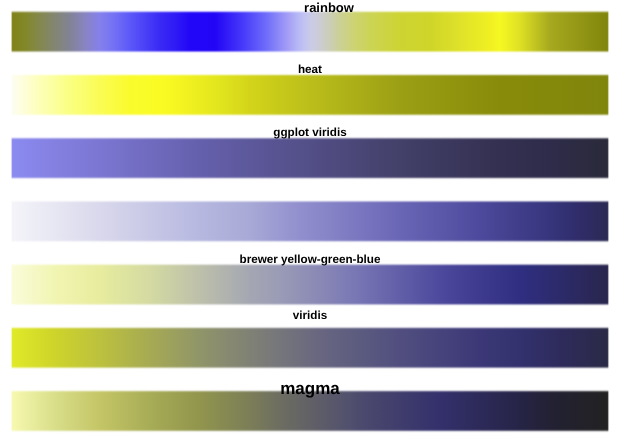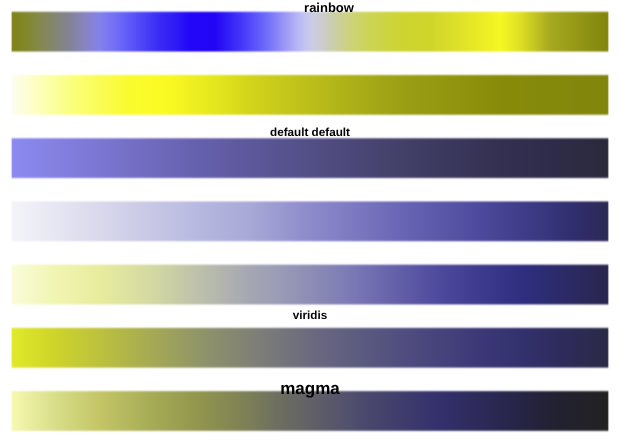--- a/index.html
+++ b/index.html
@@ -12,21 +12,23 @@
           line-height:1;white-space:nowrap;}
   .bar{position:absolute;left:0;width:620px;}
 </style>
 </head>
 <body>
 
 <div id="stage">
     <div class="bar" style="top: 8px; height: 46px; background-image: linear-gradient(rgb(255, 255, 255) 1.79px, rgba(255, 255, 255, 0.96) 2.29px, rgba(255, 255, 255, 0.88) 2.79px, rgba(255, 255, 255, 0.72) 3.29px, rgba(255, 255, 255, 0.5) 3.79px, rgba(255, 255, 255, 0.28) 4.29px, rgba(255, 255, 255, 0.12) 4.79px, rgba(255, 255, 255, 0.04) 5.29px, rgba(255, 255, 255, 0) 5.79px, rgba(255, 255, 255, 0) 41.54px, rgba(255, 255, 255, 0.04) 42.04px, rgba(255, 255, 255, 0.12) 42.54px, rgba(255, 255, 255, 0.28) 43.04px, rgba(255, 255, 255, 0.5) 43.54px, rgba(255, 255, 255, 0.72) 44.04px, rgba(255, 255, 255, 0.88) 44.54px, rgba(255, 255, 255, 0.96) 45.04px, rgb(255, 255, 255) 45.54px), linear-gradient(to right, rgb(255, 255, 255) 9.64px, rgb(255, 255, 255) 10.04px, rgba(255, 255, 255, 0.996) 10.44px, rgba(255, 255, 255, 0.957) 10.84px, rgba(255, 255, 255, 0.804) 11.24px, rgba(255, 255, 255, 0.5) 11.64px, rgba(255, 255, 255, 0.196) 12.04px, rgba(255, 255, 255, 0.043) 12.44px, rgba(255, 255, 255, 0.004) 12.84px, rgba(255, 255, 255, 0) 13.24px, rgba(255, 255, 255, 0) 13.64px, rgba(255, 255, 255, 0) 606.32px, rgba(255, 255, 255, 0) 606.72px, rgba(255, 255, 255, 0.004) 607.12px, rgba(255, 255, 255, 0.043) 607.52px, rgba(255, 255, 255, 0.196) 607.92px, rgba(255, 255, 255, 0.5) 608.32px, rgba(255, 255, 255, 0.804) 608.72px, rgba(255, 255, 255, 0.957) 609.12px, rgba(255, 255, 255, 0.996) 609.52px, rgb(255, 255, 255) 609.92px, rgb(255, 255, 255) 610.32px), linear-gradient(to right, rgb(128, 130, 23) 11.64px, rgb(130, 135, 40) 24.648px, rgb(131, 136, 77) 39.684px, rgb(130, 131, 150) 70.115px, rgb(136, 132, 193) 84.733px, rgb(132, 128, 236) 99.949px, rgb(115, 112, 244) 114.746px, rgb(92, 88, 248) 129.783px, rgb(58, 42, 245) 159.617px, rgb(47, 27, 245) 174.832px, rgb(34, 6, 248) 190.047px, rgb(34, 5, 245) 215.108px, rgb(67, 52, 249) 240.168px, rgb(108, 106, 250) 265.229px, rgb(168, 162, 245) 289.693px, rgb(182, 184, 246) 297.987px, rgb(195, 196, 240) 304.968px, rgb(203, 204, 228) 312.009px, rgb(204, 204, 211) 320.124px, rgb(203, 208, 150) 339.814px, rgb(205, 211, 112) 355.029px, rgb(204, 212, 85) 370.245px, rgb(205, 212, 50) 400.079px, rgb(207, 213, 41) 429.913px, rgb(223, 226, 41) 460.343px, rgb(240, 240, 34) 490.177px, rgb(246, 248, 34) 500.321px, rgb(222, 224, 36) 520.011px, rgb(166, 168, 30) 550.442px, rgb(128, 133, 12) 608.32px);"></div>
     <div class="ptitle" style="top: 0.99px; font-size: 13px; margin-left: 19px;">rainbow</div>
     <div class="bar" style="top: 72px; height: 46px; background-image: linear-gradient(rgb(255, 255, 255) 1.01px, rgba(255, 255, 255, 0.96) 1.51px, rgba(255, 255, 255, 0.88) 2.01px, rgba(255, 255, 255, 0.72) 2.51px, rgba(255, 255, 255, 0.5) 3.01px, rgba(255, 255, 255, 0.28) 3.51px, rgba(255, 255, 255, 0.12) 4.01px, rgba(255, 255, 255, 0.04) 4.51px, rgba(255, 255, 255, 0) 5.01px, rgba(255, 255, 255, 0) 40.76px, rgba(255, 255, 255, 0.04) 41.26px, rgba(255, 255, 255, 0.12) 41.76px, rgba(255, 255, 255, 0.28) 42.26px, rgba(255, 255, 255, 0.5) 42.76px, rgba(255, 255, 255, 0.72) 43.26px, rgba(255, 255, 255, 0.88) 43.76px, rgba(255, 255, 255, 0.96) 44.26px, rgb(255, 255, 255) 44.76px), linear-gradient(to right, rgb(255, 255, 255) 9.64px, rgb(255, 255, 255) 10.04px, rgba(255, 255, 255, 0.996) 10.44px, rgba(255, 255, 255, 0.957) 10.84px, rgba(255, 255, 255, 0.804) 11.24px, rgba(255, 255, 255, 0.5) 11.64px, rgba(255, 255, 255, 0.196) 12.04px, rgba(255, 255, 255, 0.043) 12.44px, rgba(255, 255, 255, 0.004) 12.84px, rgba(255, 255, 255, 0) 13.24px, rgba(255, 255, 255, 0) 13.64px, rgba(255, 255, 255, 0) 606.32px, rgba(255, 255, 255, 0) 606.72px, rgba(255, 255, 255, 0.004) 607.12px, rgba(255, 255, 255, 0.043) 607.52px, rgba(255, 255, 255, 0.196) 607.92px, rgba(255, 255, 255, 0.5) 608.32px, rgba(255, 255, 255, 0.804) 608.72px, rgba(255, 255, 255, 0.957) 609.12px, rgba(255, 255, 255, 0.996) 609.52px, rgb(255, 255, 255) 609.92px, rgb(255, 255, 255) 610.32px), linear-gradient(to right, rgb(253, 253, 242) 11.64px, rgb(253, 255, 184) 39.684px, rgb(250, 255, 128) 70.115px, rgb(250, 252, 84) 99.949px, rgb(250, 251, 45) 129.783px, rgb(250, 252, 41) 144.819px, rgb(250, 251, 35) 159.796px, rgb(247, 248, 34) 171.849px, rgb(240, 240, 32) 190.047px, rgb(225, 229, 29) 219.881px, rgb(211, 212, 26) 249.715px, rgb(187, 190, 26) 309.98px, rgb(155, 159, 20) 400.079px, rgb(136, 139, 9) 500.321px, rgb(128, 133, 12) 608.32px);"></div>
+    <div class="ptitle" style="top: 64.21px; font-size: 11.7px;">heat</div>
     <div class="bar" style="top: 135px; height: 46px; background-image: linear-gradient(rgb(255, 255, 255) 1.23px, rgba(255, 255, 255, 0.96) 1.73px, rgba(255, 255, 255, 0.88) 2.23px, rgba(255, 255, 255, 0.72) 2.73px, rgba(255, 255, 255, 0.5) 3.23px, rgba(255, 255, 255, 0.28) 3.73px, rgba(255, 255, 255, 0.12) 4.23px, rgba(255, 255, 255, 0.04) 4.73px, rgba(255, 255, 255, 0) 5.23px, rgba(255, 255, 255, 0) 40.98px, rgba(255, 255, 255, 0.04) 41.48px, rgba(255, 255, 255, 0.12) 41.98px, rgba(255, 255, 255, 0.28) 42.48px, rgba(255, 255, 255, 0.5) 42.98px, rgba(255, 255, 255, 0.72) 43.48px, rgba(255, 255, 255, 0.88) 43.98px, rgba(255, 255, 255, 0.96) 44.48px, rgb(255, 255, 255) 44.98px), linear-gradient(to right, rgb(255, 255, 255) 9.64px, rgb(255, 255, 255) 10.04px, rgba(255, 255, 255, 0.996) 10.44px, rgba(255, 255, 255, 0.957) 10.84px, rgba(255, 255, 255, 0.804) 11.24px, rgba(255, 255, 255, 0.5) 11.64px, rgba(255, 255, 255, 0.196) 12.04px, rgba(255, 255, 255, 0.043) 12.44px, rgba(255, 255, 255, 0.004) 12.84px, rgba(255, 255, 255, 0) 13.24px, rgba(255, 255, 255, 0) 13.64px, rgba(255, 255, 255, 0) 606.32px, rgba(255, 255, 255, 0) 606.72px, rgba(255, 255, 255, 0.004) 607.12px, rgba(255, 255, 255, 0.043) 607.52px, rgba(255, 255, 255, 0.196) 607.92px, rgba(255, 255, 255, 0.5) 608.32px, rgba(255, 255, 255, 0.804) 608.72px, rgba(255, 255, 255, 0.957) 609.12px, rgba(255, 255, 255, 0.996) 609.52px, rgb(255, 255, 255) 609.92px, rgb(255, 255, 255) 610.32px), linear-gradient(to right, rgb(139, 138, 240) 11.64px, rgb(123, 118, 209) 99.949px, rgb(101, 96, 172) 199.594px, rgb(84, 80, 138) 299.836px, rgb(67, 64, 105) 400.079px, rgb(51, 48, 81) 500.321px, rgb(46, 44, 74) 550.263px, rgb(42, 42, 58) 608.32px);"></div>
-    <div class="ptitle" style="top: 127.43px; font-size: 11.7px;">default default</div>
+    <div class="ptitle" style="top: 127.43px; font-size: 11.7px;">ggplot viridis</div>
     <div class="bar" style="top: 198px; height: 46px; background-image: linear-gradient(rgb(255, 255, 255) 1.45px, rgba(255, 255, 255, 0.96) 1.95px, rgba(255, 255, 255, 0.88) 2.45px, rgba(255, 255, 255, 0.72) 2.95px, rgba(255, 255, 255, 0.5) 3.45px, rgba(255, 255, 255, 0.28) 3.95px, rgba(255, 255, 255, 0.12) 4.45px, rgba(255, 255, 255, 0.04) 4.95px, rgba(255, 255, 255, 0) 5.45px, rgba(255, 255, 255, 0) 41.2px, rgba(255, 255, 255, 0.04) 41.7px, rgba(255, 255, 255, 0.12) 42.2px, rgba(255, 255, 255, 0.28) 42.7px, rgba(255, 255, 255, 0.5) 43.2px, rgba(255, 255, 255, 0.72) 43.7px, rgba(255, 255, 255, 0.88) 44.2px, rgba(255, 255, 255, 0.96) 44.7px, rgb(255, 255, 255) 45.2px), linear-gradient(to right, rgb(255, 255, 255) 9.64px, rgb(255, 255, 255) 10.04px, rgba(255, 255, 255, 0.996) 10.44px, rgba(255, 255, 255, 0.957) 10.84px, rgba(255, 255, 255, 0.804) 11.24px, rgba(255, 255, 255, 0.5) 11.64px, rgba(255, 255, 255, 0.196) 12.04px, rgba(255, 255, 255, 0.043) 12.44px, rgba(255, 255, 255, 0.004) 12.84px, rgba(255, 255, 255, 0) 13.24px, rgba(255, 255, 255, 0) 13.64px, rgba(255, 255, 255, 0) 606.32px, rgba(255, 255, 255, 0) 606.72px, rgba(255, 255, 255, 0.004) 607.12px, rgba(255, 255, 255, 0.043) 607.52px, rgba(255, 255, 255, 0.196) 607.92px, rgba(255, 255, 255, 0.5) 608.32px, rgba(255, 255, 255, 0.804) 608.72px, rgba(255, 255, 255, 0.957) 609.12px, rgba(255, 255, 255, 0.996) 609.52px, rgb(255, 255, 255) 609.92px, rgb(255, 255, 255) 610.32px), linear-gradient(to right, rgb(244, 244, 249) 11.64px, rgb(217, 216, 236) 99.949px, rgb(182, 184, 224) 199.594px, rgb(168, 169, 214) 249.894px, rgb(146, 143, 206) 299.836px, rgb(106, 102, 182) 400.079px, rgb(77, 73, 156) 480.034px, rgb(54, 53, 124) 550.442px, rgb(47, 44, 105) 580.276px, rgb(43, 42, 83) 608.32px);"></div>
     <div class="bar" style="top: 261px; height: 46px; background-image: linear-gradient(rgb(255, 255, 255) 1.67px, rgba(255, 255, 255, 0.96) 2.17px, rgba(255, 255, 255, 0.88) 2.67px, rgba(255, 255, 255, 0.72) 3.17px, rgba(255, 255, 255, 0.5) 3.67px, rgba(255, 255, 255, 0.28) 4.17px, rgba(255, 255, 255, 0.12) 4.67px, rgba(255, 255, 255, 0.04) 5.17px, rgba(255, 255, 255, 0) 5.67px, rgba(255, 255, 255, 0) 41.42px, rgba(255, 255, 255, 0.04) 41.92px, rgba(255, 255, 255, 0.12) 42.42px, rgba(255, 255, 255, 0.28) 42.92px, rgba(255, 255, 255, 0.5) 43.42px, rgba(255, 255, 255, 0.72) 43.92px, rgba(255, 255, 255, 0.88) 44.42px, rgba(255, 255, 255, 0.96) 44.92px, rgb(255, 255, 255) 45.42px), linear-gradient(to right, rgb(255, 255, 255) 9.64px, rgb(255, 255, 255) 10.04px, rgba(255, 255, 255, 0.996) 10.44px, rgba(255, 255, 255, 0.957) 10.84px, rgba(255, 255, 255, 0.804) 11.24px, rgba(255, 255, 255, 0.5) 11.64px, rgba(255, 255, 255, 0.196) 12.04px, rgba(255, 255, 255, 0.043) 12.44px, rgba(255, 255, 255, 0.004) 12.84px, rgba(255, 255, 255, 0) 13.24px, rgba(255, 255, 255, 0) 13.64px, rgba(255, 255, 255, 0) 606.32px, rgba(255, 255, 255, 0) 606.72px, rgba(255, 255, 255, 0.004) 607.12px, rgba(255, 255, 255, 0.043) 607.52px, rgba(255, 255, 255, 0.196) 607.92px, rgba(255, 255, 255, 0.5) 608.32px, rgba(255, 255, 255, 0.804) 608.72px, rgba(255, 255, 255, 0.957) 609.12px, rgba(255, 255, 255, 0.996) 609.52px, rgb(255, 255, 255) 609.92px, rgb(255, 255, 255) 610.32px), linear-gradient(to right, rgb(250, 252, 218) 11.64px, rgb(241, 245, 178) 54.661px, rgb(231, 236, 158) 99.949px, rgb(212, 218, 162) 149.771px, rgb(189, 192, 170) 199.594px, rgb(164, 167, 178) 249.894px, rgb(154, 155, 182) 280.146px, rgb(124, 122, 181) 350.017px, rgb(118, 116, 179) 360.101px, rgb(77, 73, 157) 440.056px, rgb(73, 69, 152) 450.14px, rgb(47, 46, 129) 520.011px, rgb(41, 38, 77) 608.32px);"></div>
+    <div class="ptitle" style="top: 253.87px; font-size: 11.7px;">brewer yellow-green-blue</div>
     <div class="bar" style="top: 324px; height: 46px; background-image: linear-gradient(rgb(255, 255, 255) 1.89px, rgba(255, 255, 255, 0.96) 2.39px, rgba(255, 255, 255, 0.88) 2.89px, rgba(255, 255, 255, 0.72) 3.39px, rgba(255, 255, 255, 0.5) 3.89px, rgba(255, 255, 255, 0.28) 4.39px, rgba(255, 255, 255, 0.12) 4.89px, rgba(255, 255, 255, 0.04) 5.39px, rgba(255, 255, 255, 0) 5.89px, rgba(255, 255, 255, 0) 41.64px, rgba(255, 255, 255, 0.04) 42.14px, rgba(255, 255, 255, 0.12) 42.64px, rgba(255, 255, 255, 0.28) 43.14px, rgba(255, 255, 255, 0.5) 43.64px, rgba(255, 255, 255, 0.72) 44.14px, rgba(255, 255, 255, 0.88) 44.64px, rgba(255, 255, 255, 0.96) 45.14px, rgb(255, 255, 255) 45.64px), linear-gradient(to right, rgb(255, 255, 255) 9.64px, rgb(255, 255, 255) 10.04px, rgba(255, 255, 255, 0.996) 10.44px, rgba(255, 255, 255, 0.957) 10.84px, rgba(255, 255, 255, 0.804) 11.24px, rgba(255, 255, 255, 0.5) 11.64px, rgba(255, 255, 255, 0.196) 12.04px, rgba(255, 255, 255, 0.043) 12.44px, rgba(255, 255, 255, 0.004) 12.84px, rgba(255, 255, 255, 0) 13.24px, rgba(255, 255, 255, 0) 13.64px, rgba(255, 255, 255, 0) 606.32px, rgba(255, 255, 255, 0) 606.72px, rgba(255, 255, 255, 0.004) 607.12px, rgba(255, 255, 255, 0.043) 607.52px, rgba(255, 255, 255, 0.196) 607.92px, rgba(255, 255, 255, 0.5) 608.32px, rgba(255, 255, 255, 0.804) 608.72px, rgba(255, 255, 255, 0.957) 609.12px, rgba(255, 255, 255, 0.996) 609.52px, rgb(255, 255, 255) 609.92px, rgb(255, 255, 255) 610.32px), linear-gradient(to right, rgb(224, 234, 40) 11.64px, rgb(206, 212, 42) 54.601px, rgb(188, 193, 62) 99.949px, rgb(166, 170, 83) 150.07px, rgb(144, 149, 105) 199.594px, rgb(128, 129, 117) 249.715px, rgb(117, 118, 123) 280.146px, rgb(104, 102, 128) 320.124px, rgb(91, 91, 127) 360.101px, rgb(81, 78, 127) 400.079px, rgb(70, 67, 124) 440.056px, rgb(60, 56, 119) 480.034px, rgb(51, 49, 110) 520.011px, rgb(46, 43, 92) 559.989px, rgb(42, 42, 70) 608.32px);"></div>
     <div class="ptitle" style="top: 310px; font-size: 11.7px;">viridis</div>
     <div class="bar" style="top: 388px; height: 46px; background-image: linear-gradient(rgb(255, 255, 255) 1.11px, rgba(255, 255, 255, 0.96) 1.61px, rgba(255, 255, 255, 0.88) 2.11px, rgba(255, 255, 255, 0.72) 2.61px, rgba(255, 255, 255, 0.5) 3.11px, rgba(255, 255, 255, 0.28) 3.61px, rgba(255, 255, 255, 0.12) 4.11px, rgba(255, 255, 255, 0.04) 4.61px, rgba(255, 255, 255, 0) 5.11px, rgba(255, 255, 255, 0) 40.86px, rgba(255, 255, 255, 0.04) 41.36px, rgba(255, 255, 255, 0.12) 41.86px, rgba(255, 255, 255, 0.28) 42.36px, rgba(255, 255, 255, 0.5) 42.86px, rgba(255, 255, 255, 0.72) 43.36px, rgba(255, 255, 255, 0.88) 43.86px, rgba(255, 255, 255, 0.96) 44.36px, rgb(255, 255, 255) 44.86px), linear-gradient(to right, rgb(255, 255, 255) 9.64px, rgb(255, 255, 255) 10.04px, rgba(255, 255, 255, 0.996) 10.44px, rgba(255, 255, 255, 0.957) 10.84px, rgba(255, 255, 255, 0.804) 11.24px, rgba(255, 255, 255, 0.5) 11.64px, rgba(255, 255, 255, 0.196) 12.04px, rgba(255, 255, 255, 0.043) 12.44px, rgba(255, 255, 255, 0.004) 12.84px, rgba(255, 255, 255, 0) 13.24px, rgba(255, 255, 255, 0) 13.64px, rgba(255, 255, 255, 0) 606.32px, rgba(255, 255, 255, 0) 606.72px, rgba(255, 255, 255, 0.004) 607.12px, rgba(255, 255, 255, 0.043) 607.52px, rgba(255, 255, 255, 0.196) 607.92px, rgba(255, 255, 255, 0.5) 608.32px, rgba(255, 255, 255, 0.804) 608.72px, rgba(255, 255, 255, 0.957) 609.12px, rgba(255, 255, 255, 0.996) 609.52px, rgb(255, 255, 255) 609.92px, rgb(255, 255, 255) 610.32px), linear-gradient(to right, rgb(247, 249, 176) 11.64px, rgb(216, 222, 137) 54.661px, rgb(196, 197, 102) 99.949px, rgb(167, 172, 86) 149.771px, rgb(145, 149, 77) 199.594px, rgb(123, 126, 87) 249.894px, rgb(109, 109, 97) 280.146px, rgb(81, 80, 110) 350.017px, rgb(76, 74, 109) 360.101px, rgb(51, 48, 108) 440.056px, rgb(38, 36, 70) 520.011px, rgb(35, 33, 51) 550.263px, rgb(34, 33, 48) 559.989px, rgb(34, 34, 34) 608.32px);"></div>
     <div class="ptitle" style="top: 380.31px; font-size: 17px; text-align: center;">magma</div>
   </div>
 
 </body></html>

